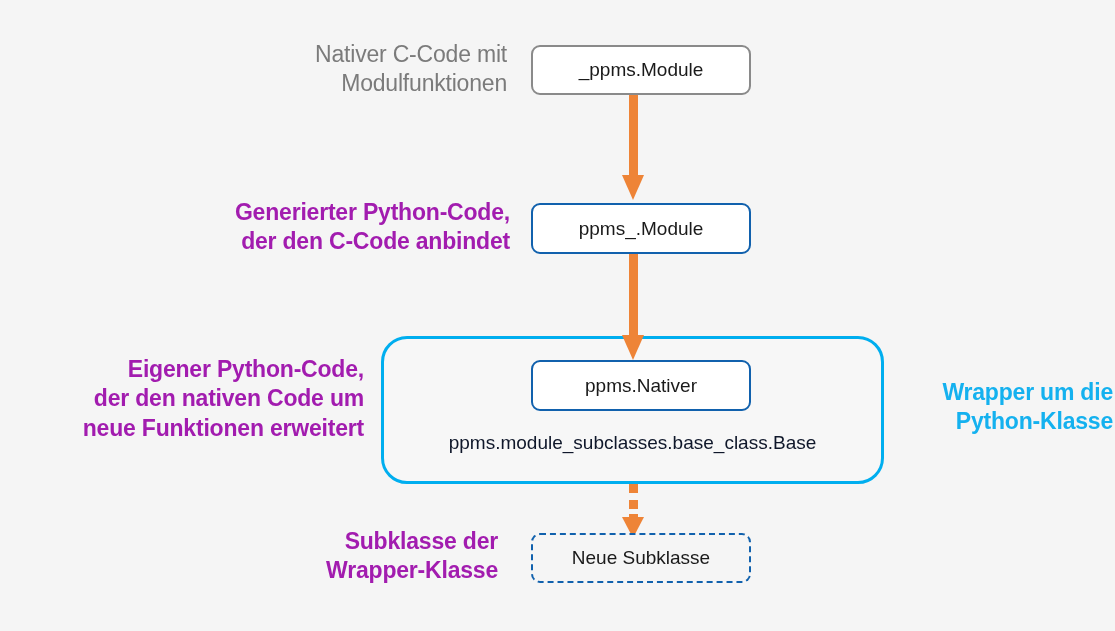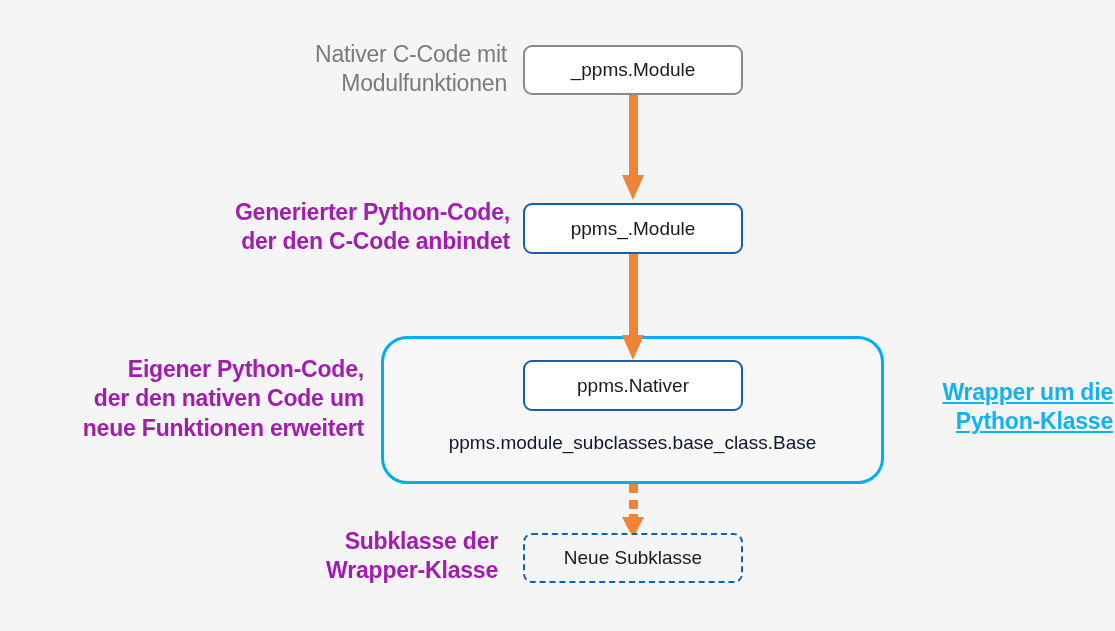--- a/index.html
+++ b/index.html
@@ -37,20 +37,21 @@
     position: absolute;
     box-sizing: border-box;
     background: #ffffff;
     border-radius: 9px;
     display: flex;
     align-items: center;
     justify-content: center;
     font-size: 19px;
     color: #1a1a1a;
     z-index: 5;
+    margin-left: 8px;
   }
   .node-gray   { border: 2px solid #8a8a8a; }
   .node-blue   { border: 2.5px solid #1161ad; text-align: center; }
   .node-dashed {
     border: 2.5px dashed #1161ad;
     background: #f5f5f5;
   }
 
   
   .wrapper-group {
@@ -115,21 +116,21 @@
 neue Funktionen erweitert</div>
 
   <div class="wrapper-group" style="left:381px; top:336px; width:503px; height:148px;"></div>
 
   <div class="node node-blue" style="left:523px; top:360px; width:220px; height:51px;">
     <span>ppms.Nativer</span>
   </div>
 
   <div class="wrapper-caption" style="left:381px; top:432px; width:503px;">ppms.module_subclasses.base_class.Base</div>
 
-  <div class="label label-cyan" style="left:898px; top:378px; width:215px;text-decoration:underline;">Wrapper um die
+  <div class="label label-cyan" style="left:898px; top:378px; width:215px;">Wrapper um die
 Python-Klasse</div>
 
   <div class="arrow" style="left:620px; top:484px;">
     <svg width="26" height="56" viewBox="0 0 26 56">
       <rect x="9" y="0" width="9" height="9" fill="#ee8437"></rect>
       <rect x="9" y="16" width="9" height="9" fill="#ee8437"></rect>
       <rect x="9" y="30" width="9" height="6" fill="#ee8437"></rect>
       <polygon points="2,33 24,33 13,54" fill="#ee8437"></polygon>
     </svg>
   </div>

